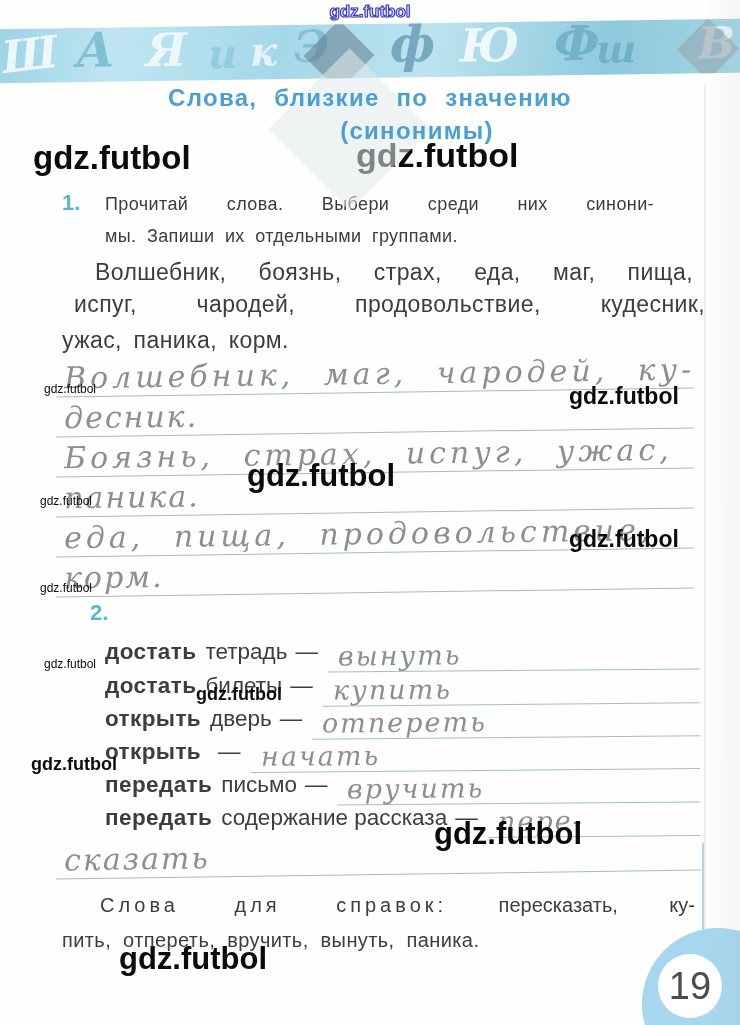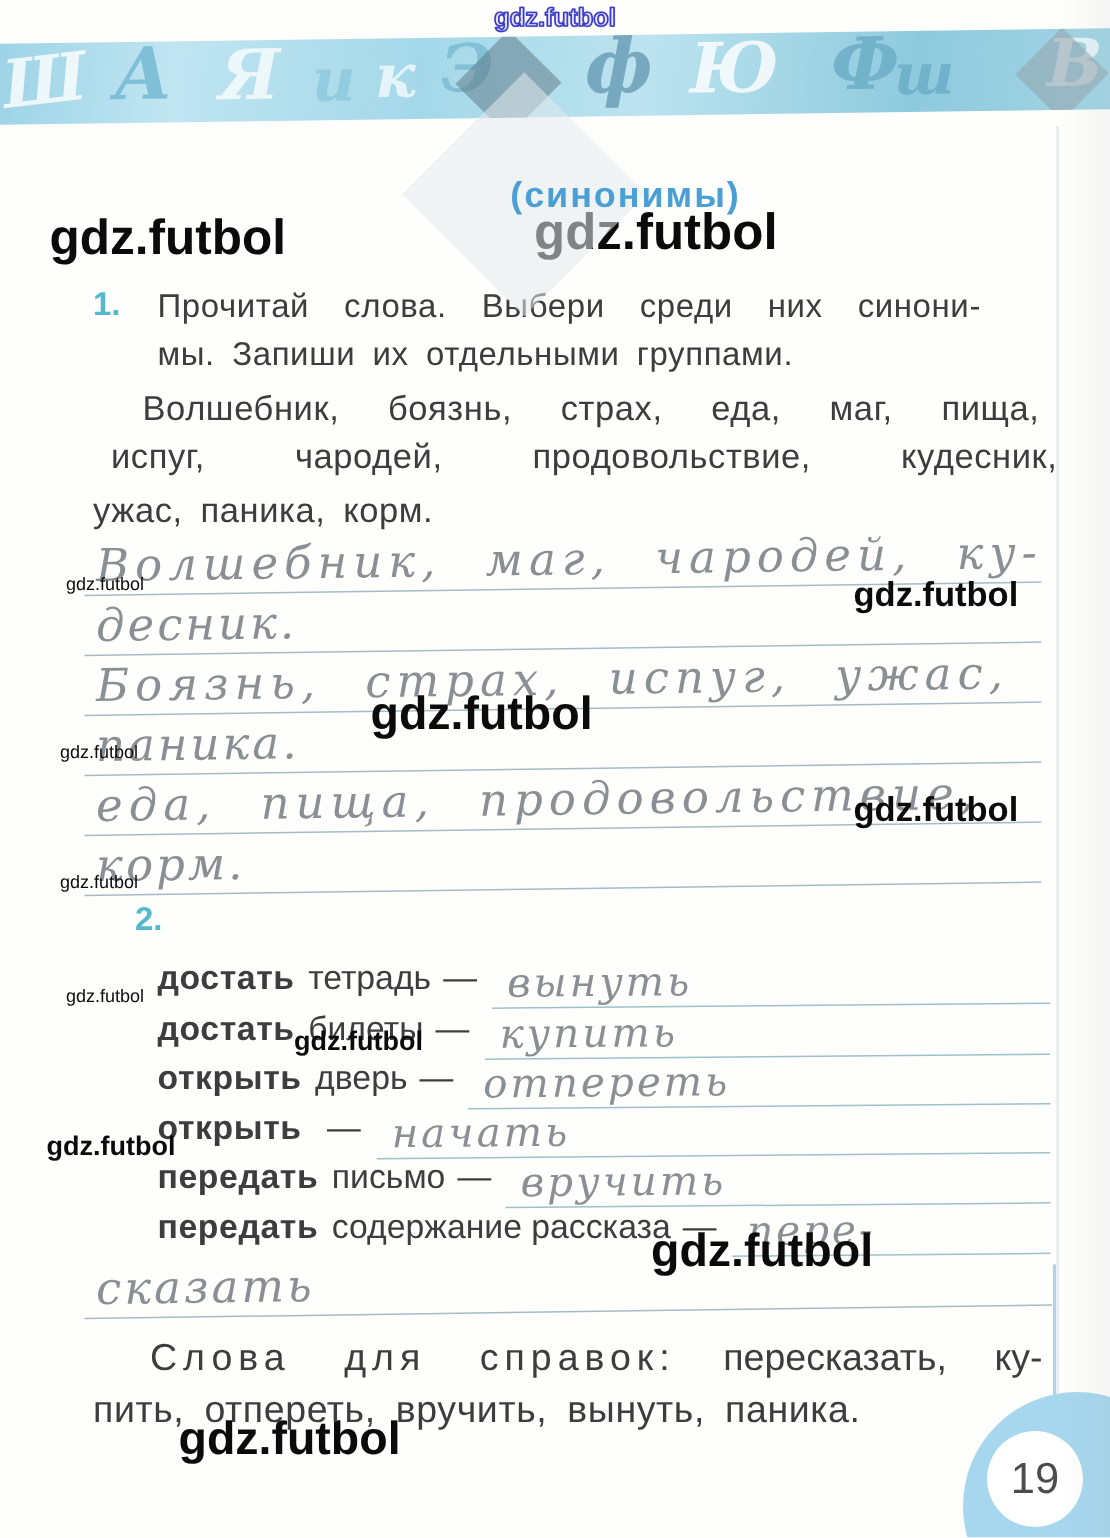--- a/index.html
+++ b/index.html
@@ -22,47 +22,47 @@
     background:linear-gradient(96deg,#9cd3e6 0%,#c0e5f1 16%,#a4d8e9 38%,#bce3ef 58%,#8ecadd 82%,#a3d5e4 100%);
     transform:skewY(-0.8deg);
   }
   .band-letter{position:absolute;font-family:"DejaVu Serif",serif;font-style:italic;font-weight:bold;line-height:1;}
   .diamond{position:absolute;}
   
   .title{position:absolute;left:0;width:740px;text-align:center;font-weight:bold;
     color:#4a9fd5;font-size:24px;letter-spacing:1.3px;word-spacing:9px;z-index:2;}
   
   .exnum{position:absolute;font-size:22px;font-weight:bold;color:#54b9cf;}
-  .ptext{position:absolute;font-size:22px;line-height:32px;color:#3d3d3d;letter-spacing:.4px;word-spacing:5px;}
+  .ptext{position:absolute;font-size:18px;line-height:32px;color:#3d3d3d;letter-spacing:.4px;word-spacing:5px;}
   .just{text-align:justify;text-align-last:justify;}
   .wordlist{font-size:23px;}
   
   .hwl{position:absolute;left:56px;width:638px;height:40px;border-bottom:1.6px solid #a3bcc4;transform:rotate(-0.8deg);}
   .hw{position:absolute;left:8px;bottom:1px;font-family:"DejaVu Serif",serif;font-style:italic;
       font-size:30px;color:#8a8f93;letter-spacing:2px;word-spacing:10px;white-space:nowrap;}
   .hw-wide{letter-spacing:4px;word-spacing:16px;}
   
   .row{position:absolute;left:105px;width:595px;height:36px;display:flex;align-items:center;
        font-size:22.5px;color:#3d3d3d;}
   .row .w{line-height:34px;white-space:nowrap;}
   .row .bold{font-weight:bold;letter-spacing:.4px;}
   .row .dash{margin:0 10px 0 8px;line-height:34px;}
   .row .gap{width:9px;}
   .ansline{flex:1;position:relative;height:36px;border-bottom:1.5px solid #9fc0ca;transform:rotate(-0.5deg);}
   .hw2{position:absolute;left:10px;bottom:0;font-family:"DejaVu Serif",serif;font-style:italic;
        font-size:27px;color:#8a8f93;letter-spacing:2px;white-space:nowrap;}
   
-  .ref{position:absolute;left:62px;top:888px;width:633px;font-size:25px;line-height:35px;color:#3d3d3d;}
+  .ref{position:absolute;left:62px;top:888px;width:633px;font-size:20px;line-height:35px;color:#3d3d3d;}
   .ref .l1{text-align:justify;text-align-last:justify;padding-left:38px;}
   .ref .label{letter-spacing:4px;}
   .ref .l2{word-spacing:6px;letter-spacing:.4px;}
   
   .circle-outer{position:absolute;left:642px;top:928px;width:152px;height:152px;border-radius:50%;background:#a7d7ee;}
   .circle-inner{position:absolute;left:658px;top:954px;width:64px;height:64px;border-radius:50%;background:#ffffff;
-    display:flex;align-items:center;justify-content:center;font-size:29px;color:#4c4c4c;}
+    display:flex;align-items:center;justify-content:center;font-size:38px;color:#4c4c4c;}
   .vline-faint{position:absolute;left:704px;top:84px;width:1.5px;height:846px;background:#c3d5dd;opacity:.35;}
   .vline-blue{position:absolute;left:702px;top:843px;width:1.5px;height:100px;background:#b3d3e2;}
   .edge-shade{position:absolute;right:0;top:0;width:34px;height:1025px;
     background:linear-gradient(to right,rgba(160,170,175,0),rgba(160,170,175,.10));}
 </style>
 </head>
 <body>
 
 <div class="page">
 
@@ -78,20 +78,21 @@
     <span class="band-letter" style="left:394px;top:-4px;font-size:50px;color:rgba(96,150,175,.75);">ф</span>
     <span class="band-letter" style="left:464px;top:0;font-size:46px;color:rgba(255,255,255,.8);">Ю</span>
     <span class="band-letter" style="left:558px;top:-2px;font-size:48px;color:rgba(110,175,200,.9);">Ф</span>
     <span class="band-letter" style="left:600px;top:10px;font-size:38px;color:rgba(110,175,200,.9);">ш</span>
     <span class="band-letter" style="left:702px;top:2px;font-size:44px;color:rgba(255,255,255,.7);">В</span>
     <div class="diamond" style="left:318px;top:6px;width:50px;height:50px;background:#5c7380;opacity:.5;transform:rotate(45deg);"></div>
     <div class="diamond" style="left:690px;top:8px;width:44px;height:44px;background:#93a2aa;opacity:.55;transform:rotate(45deg);"></div>
   </div>
   <div class="diamond" style="left:292px;top:72px;width:115px;height:115px;background:#e3eaec;opacity:.55;transform:rotate(45deg);z-index:1;"></div>
 
+  <div class="title" style="top:84px;">Слова, близкие по значению</div>
   <div class="title" style="top:117px;padding-left:47px;">(синонимы)</div>
 
   <div class="wm b" style="left:33px;top:141px;font-size:33px;">gdz.futbol</div>
   <div class="wm b" style="left:356px;top:138px;font-size:34px;">gdz.futbol</div>
 
   <div class="exnum" style="left:62px;top:190px;">1.</div>
   <div class="ptext just" style="left:105px;top:188px;width:549px;">Прочитай слова. Выбери среди них синони-</div>
   <div class="ptext" style="left:105px;top:220px;">мы. Запиши их отдельными группами.</div>
 
   <div class="ptext wordlist just" style="left:95px;top:256px;width:598px;">Волшебник, боязнь, страх, еда, маг, пища,</div>

